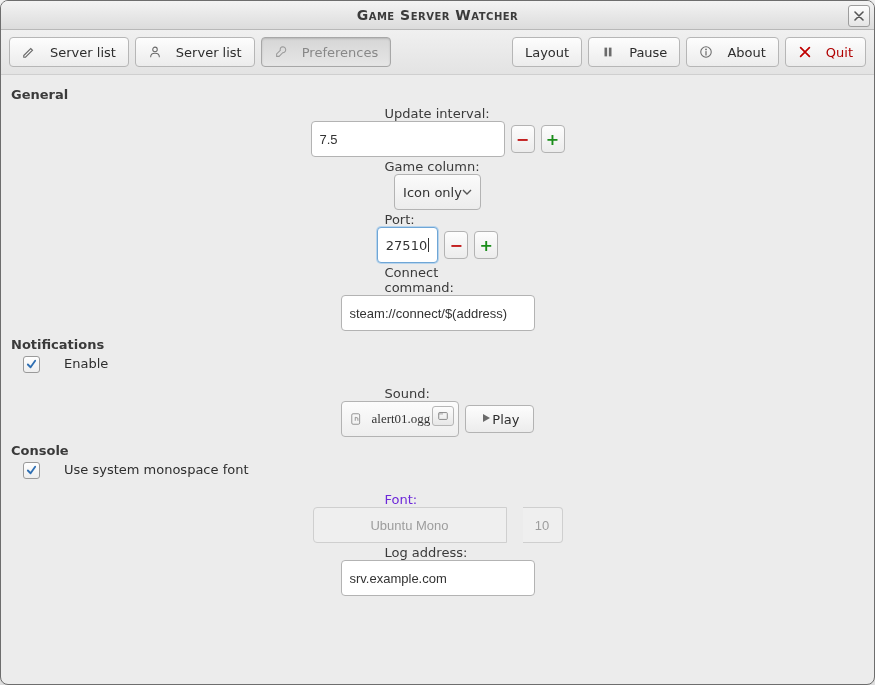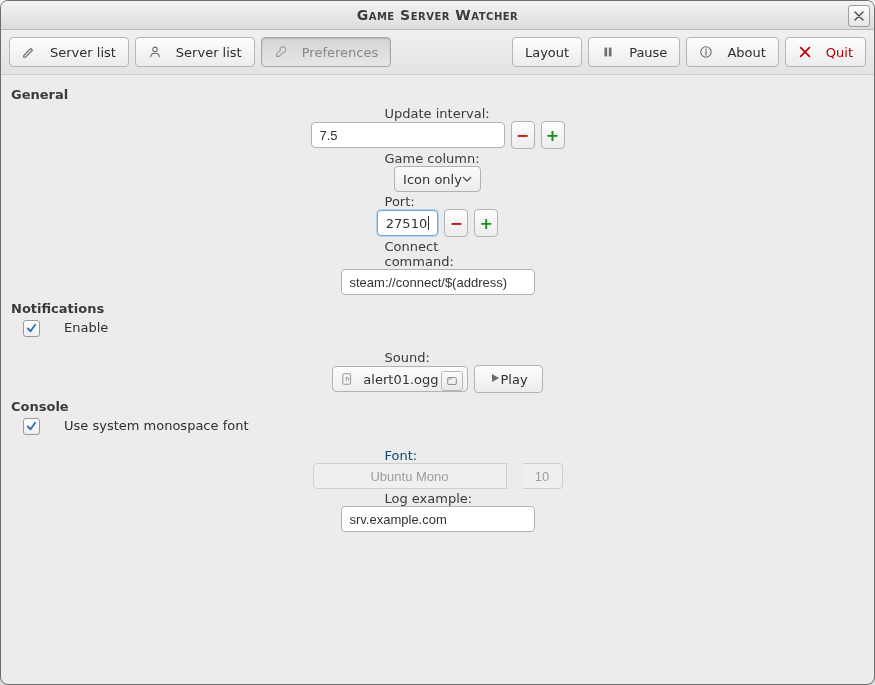--- a/index.html
+++ b/index.html
@@ -107,30 +107,30 @@
     margin: 2px 16px;
     flex-direction: column;
   }
   .form-label {
     width: 130px;
     padding-left: 12px;
     color:#3a3a3a;
     font-size:13px;
     box-sizing:border-box;
   }
-  .form-label.disabled{color:#0c4a6e}
+  .form-label.disabled{color:#6d28d9}
   .form-field {
     flex:1;
     display:flex;
     align-items:center;
     gap:6px;
   }
   .text-input, .combo, .filebox {
     flex:1;
-    height:26px;
+    height:36px;
     box-sizing:border-box;
     border:1px solid #b3b3b3;
     border-radius:4px;
     background:#fff;
     padding: 0 8px;
     font-size:13px;
     color:#333;
   }
   .text-input.disabled{background:#efefef;color:#9d9d9d;border-color:#cfcfcf}
   .combo {
@@ -163,20 +163,21 @@
     cursor:pointer;
   }
   .chk svg{width:11px;height:11px}
   .filebox{
     display:flex;align-items:center;gap:8px;
     background:linear-gradient(#fcfcfc,#eeeeee);
     cursor:pointer;
     justify-content:flex-start;
     position:relative;
     padding-right:28px;
+    font-family:Liberation Serif, serif;
   }
   .filebox .ficon{width:14px;height:14px}
   .filebox .dots{
     position:absolute;right:4px;top:4px;
     width:20px;height:18px;
     border:1px solid #b6b6b6;border-radius:3px;
     background:linear-gradient(#fdfdfd,#e7e7e7);
     display:flex;align-items:center;justify-content:center;
   }
   .playbtn{
@@ -369,20 +370,20 @@
       <div class="form-label disabled">Font:</div>
       <div class="form-field">
         <div class="split-input">
           <input class="text-input left disabled" disabled="" value="Ubuntu Mono" style="">
           <input class="text-input right disabled" disabled="" value="10" style="">
         </div>
       </div>
     </div>
 
     <div class="form-row">
-      <div class="form-label">Log example:</div>
+      <div class="form-label">Log address:</div>
       <div class="form-field">
         <input class="text-input" value="srv.example.com" style="">
       </div>
     </div>
 
   </div>
 </div>
 
 </body></html>

